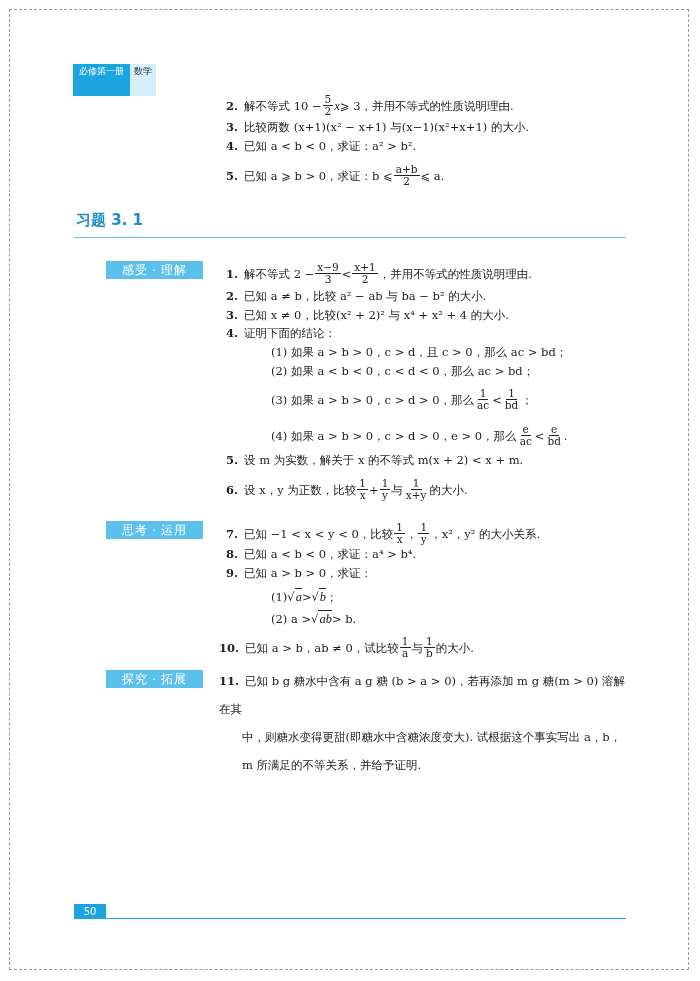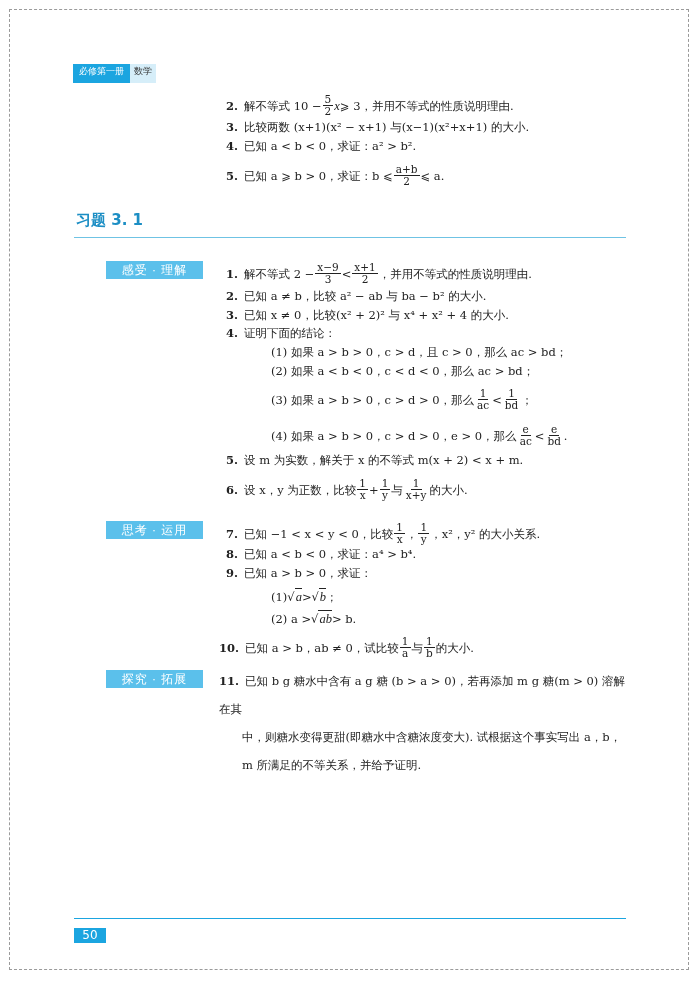--- a/index.html
+++ b/index.html
@@ -5,40 +5,40 @@
   html, body { margin: 0; padding: 0; background: #ffffff; }
   body {
     width: 700px; height: 981px; position: relative; overflow: hidden;
     font-family: "DejaVu Serif", "Liberation Serif", serif;
     color: #222;
   }
   .page-border {
     position: absolute; left: 9px; top: 9px; width: 680px; height: 961px;
     border: 1px dashed #9a9a9a; box-sizing: border-box;
   }
-  .header-tag { position: absolute; left: 73px; top: 64px; height: 19px; display: flex; font-family: "DejaVu Sans", sans-serif; font-size: 9px; line-height: 14px; }
+  .header-tag { position: absolute; left: 73px; top: 64px; height: 32px; display: flex; font-family: "DejaVu Sans", sans-serif; font-size: 9px; line-height: 14px; }
   .header-tag .book { background: #1ba5e0; color: #fff; padding: 0 6px; }
   .header-tag .subject { background: #d6eef9; color: #333; padding: 0 4px; }
 
   .line { position: absolute; left: 226px; font-size: 11.5px; line-height: 16px; white-space: nowrap; display: flex; align-items: center; }
   .line.indent { left: 244px; margin-left: 27px; }
   .line.wide { left: 219px; }
   .num { font-weight: bold; margin-right: 6px; font-family: "DejaVu Serif", serif; }
   .m { font-style: italic; font-family: "Liberation Serif", serif; font-size: 12.5px; }
   .frac { display: inline-flex; flex-direction: column; align-items: center; vertical-align: middle; font-size: 10.5px; line-height: 11px; margin: 0 1px; }
   .frac .n { border-bottom: 1px solid #222; padding: 0 2px; }
   .frac .d { padding: 0 2px; }
   .sqrt { border-top: 1px solid #222; padding-left: 1px; }
 
   .section-title { position: absolute; left: 76px; top: 211px; color: #1c8ec4; font-size: 15px; font-weight: bold; font-family: "DejaVu Sans", sans-serif; }
   .section-rule { position: absolute; left: 74px; top: 237px; width: 552px; height: 1px; background: #6fc3e4; }
 
-  .cat-label { position: absolute; left: 106px; width: 97px; height: 18px; background: #5bc0eb; color: #fff; font-family: Liberation Sans, sans-serif; font-size: 12px; line-height: 18px; text-align: center; letter-spacing: 1px; }
-
-  .footer-num { position: absolute; left: 74px; top: 904px; width: 32px; height: 15px; background: #1ba5e0; color: #fff; font-family: "DejaVu Sans", sans-serif; font-size: 12px; line-height: 15px; text-align: center; margin-top: 24px; }
+  .cat-label { position: absolute; left: 106px; width: 97px; height: 18px; background: #5bc0eb; color: #fff; font-family: Liberation Serif, serif; font-size: 12px; line-height: 18px; text-align: center; letter-spacing: 1px; }
+
+  .footer-num { position: absolute; left: 74px; top: 904px; width: 32px; height: 15px; background: #1ba5e0; color: #fff; font-family: "DejaVu Sans", sans-serif; font-size: 10px; line-height: 15px; text-align: center; }
   .footer-rule { position: absolute; left: 74px; top: 918px; width: 552px; height: 1px; background: #1ba5e0; }
 
   .para { position: absolute; left: 219px; top: 667px; width: 410px; font-size: 11.5px; line-height: 28px; }
   .para .cont { padding-left: 23px; display: block; }
 </style>
 </head>
 <body>
 
 <div class="page-border"></div>
 

